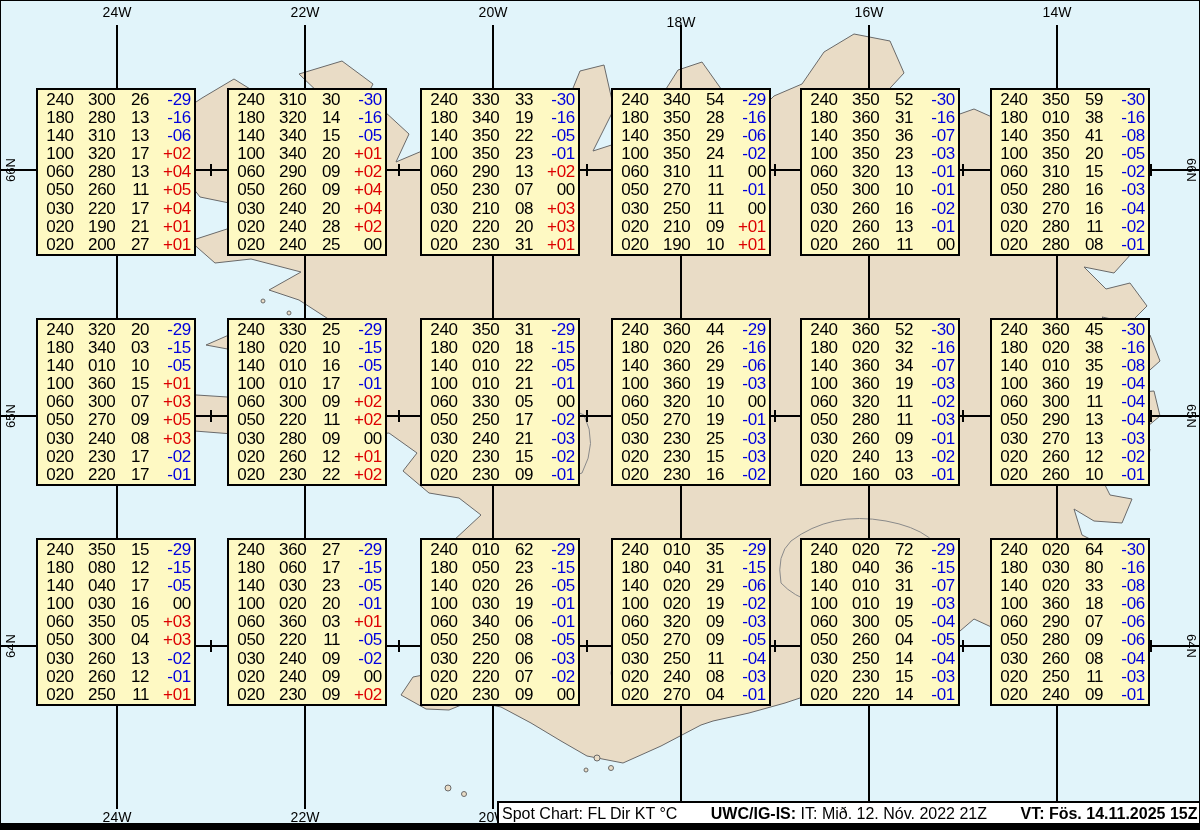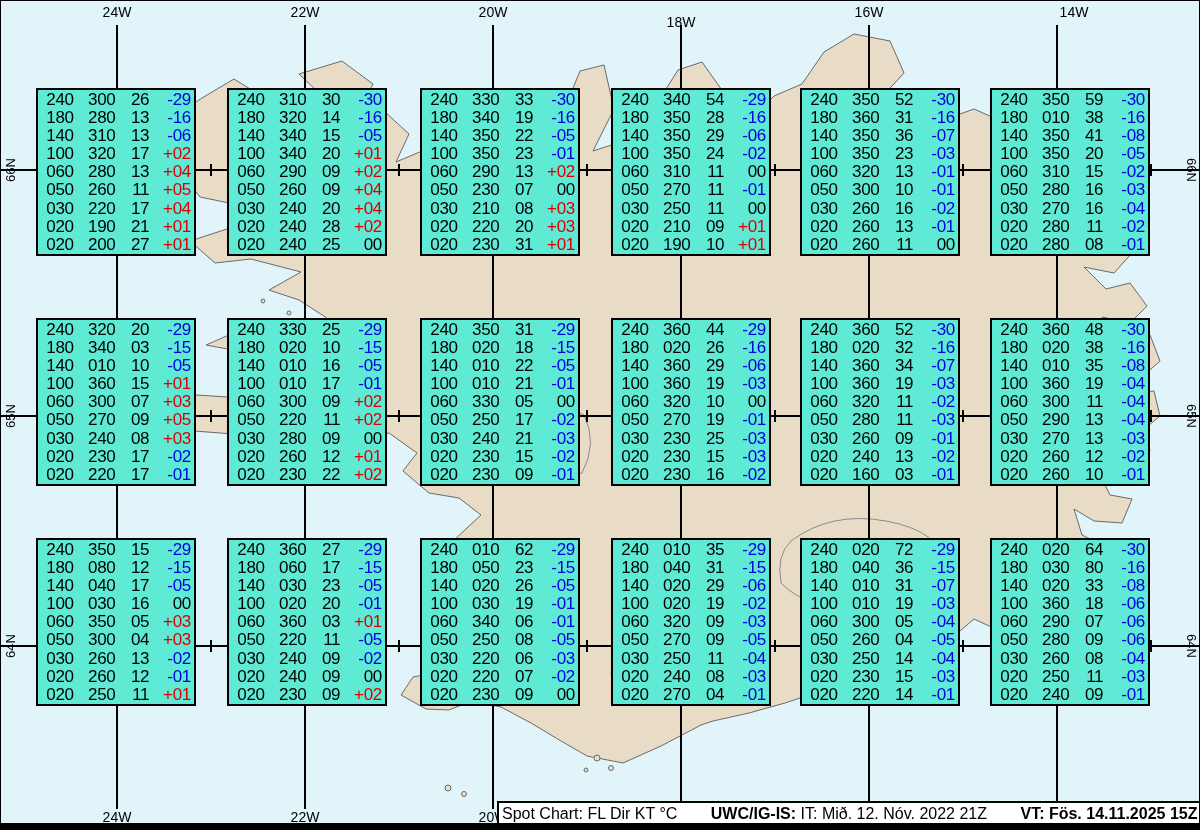--- a/index.html
+++ b/index.html
@@ -14,21 +14,21 @@
   .hline{position:absolute;left:0;right:0;height:2px;background:#000;z-index:1;}
   .tick{position:absolute;width:2px;height:12px;background:#000;z-index:1;}
   
   .lonlab{position:absolute;transform:translateX(-50%);font-size:14px;color:#000;z-index:2;white-space:nowrap;}
   .latlab{position:absolute;font-size:13px;color:#000;z-index:2;white-space:nowrap;}
   .latlab.left{transform:translate(-50%,-50%) rotate(-90deg);}
   .latlab.right{transform:translate(-50%,-50%) rotate(90deg);}
   
   .spotbox{
     position:absolute;width:160px;height:168px;box-sizing:border-box;
-    background:#5eead4;border:2px solid #000;z-index:3;
+    background:#fef9c3;border:2px solid #000;z-index:3;
     padding:1px 3px 0 3px;font-size:17px;line-height:18.1px;color:#000;
     letter-spacing:-0.3px;
   }
   .srow{display:flex;}
   .srow span{display:inline-block;text-align:right;}
   .c0{width:33px;}
   .c1{width:42px;}
   .c2{width:34px;}
   .c3{width:42px;}
   .neg{color:#0000dd;}
@@ -95,21 +95,21 @@
       <div class="tick" style="left: 773px; top: 639px;"></div>
       <div class="tick" style="left: 961px; top: 639px;"></div>
       <div class="tick" style="left: 1149px; top: 639px;"></div>
     </div>
 
   <div class="lonlab" style="left:116px;top:3px;">24W</div>
   <div class="lonlab" style="left:304px;top:3px;">22W</div>
   <div class="lonlab" style="left:492px;top:3px;">20W</div>
   <div class="lonlab" style="left:680px;top:13px;text-align:right;">18W</div>
   <div class="lonlab" style="left:868px;top:3px;">16W</div>
-  <div class="lonlab" style="left:1056px;top:3px;margin-left:17px;">14W</div>
+  <div class="lonlab" style="left:1056px;top:3px;">14W</div>
 
   <div class="lonlab" style="left:116px;top:808px;">24W</div>
   <div class="lonlab" style="left:304px;top:808px;">22W</div>
   <div class="lonlab" style="left:492px;top:808px;">20W</div>
 
   <div class="latlab left" style="left:9px;top:169px;">66N</div>
   <div class="latlab left" style="left:9px;top:415px;">65N</div>
   <div class="latlab left" style="left:9px;top:645px;">64N</div>
   <div class="latlab right" style="left:1190px;top:169px;">66N</div>
   <div class="latlab right" style="left:1190px;top:415px;">65N</div>
@@ -729,21 +729,21 @@
           <span class="c0">020</span>
           <span class="c1">160</span>
           <span class="c2">03</span>
           <span class="c3 neg">-01</span>
         </div>
       </div>
       <div class="spotbox" style="left: 989px; top: 317px;">
         <div class="srow">
           <span class="c0">240</span>
           <span class="c1">360</span>
-          <span class="c2">48</span>
+          <span class="c2">45</span>
           <span class="c3 neg">-30</span>
         </div>
         <div class="srow">
           <span class="c0">180</span>
           <span class="c1">020</span>
           <span class="c2">38</span>
           <span class="c3 neg">-16</span>
         </div>
         <div class="srow">
           <span class="c0">140</span>

